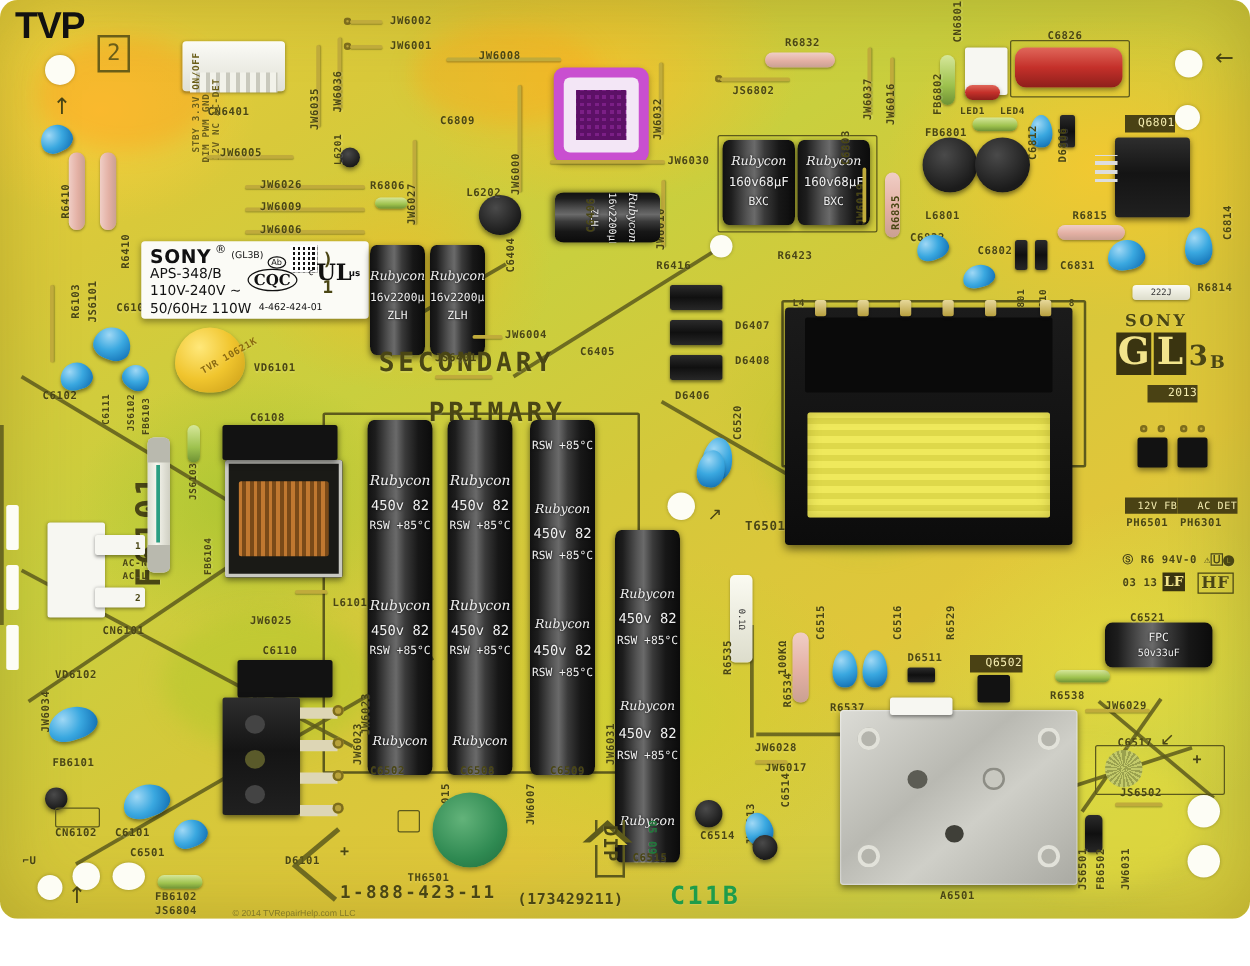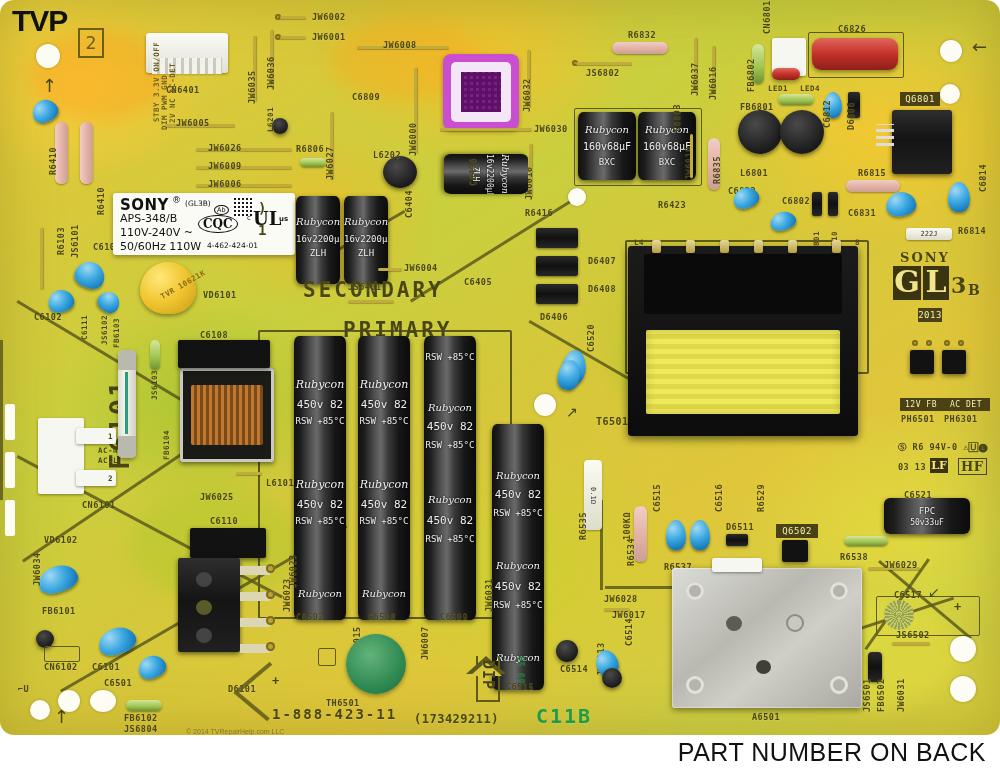--- a/index.html
+++ b/index.html
@@ -119,21 +119,21 @@
   .xfmr{
     position:absolute;background:linear-gradient(180deg,#1b1b1b,#0c0c0c);
     border-radius:3px;box-shadow:0 3px 8px rgba(0,0,0,.55);
   }
   .xfmr .tape{position:absolute;background:linear-gradient(180deg,#f2ef63,#e3df45 60%,#cfc93a);border-radius:2px;
     box-shadow:inset 0 0 10px rgba(120,110,20,.35);}
   .pin{position:absolute;width:9px;height:13px;border-radius:2px;
     background:linear-gradient(180deg,#e7d89a,#b79f3e);box-shadow:0 1px 2px rgba(0,0,0,.4);}
   .gl{position:absolute;background:#3a3410;color:#f2e48c;font-family:"DejaVu Serif",serif;font-weight:700;}
   .blk-lbl{position:absolute;background:#4a4214;color:#f5edb0;font-family:"DejaVu Sans Mono",monospace;
-    font-size:9px;text-align:center;letter-spacing:.5px;}
+    font-size:9px;text-align:right;letter-spacing:.5px;}
   .outline{position:absolute;border:2px solid #5d5a1c;border-radius:2px;}
   .outline.thin{border-width:1px;}
   .redcap{position:absolute;border-radius:9px;
     background:linear-gradient(180deg,#e0675a,#c4302a 50%,#8e1f1b);box-shadow:0 2px 4px rgba(0,0,0,.4);}
   .yelcap{position:absolute;border-radius:50% 50% 46% 46%/55% 55% 45% 45%;
     background:radial-gradient(circle at 35% 30%,#ffe87a,#f0c52e 50%,#c79a16);box-shadow:0 2px 4px rgba(0,0,0,.4);}
   .grncirc{position:absolute;border-radius:50%;background:radial-gradient(circle at 40% 35%,#63b37a,#2f8a52 60%,#1f6b3c);
     box-shadow:0 2px 4px rgba(0,0,0,.35);}
   .blkdisc{position:absolute;border-radius:50%;background:radial-gradient(circle at 40% 32%,#4a4a4a,#1b1b1b 70%);
     box-shadow:0 2px 4px rgba(0,0,0,.5);}
@@ -354,21 +354,21 @@
     <div class="blkdisc" style="left:738px;top:110px;width:44px;height:44px;"></div>
     <div class="blkdisc" style="left:780px;top:110px;width:44px;height:44px;"></div>
     <div class="sk s" style="left:740px;top:168px;">L6801</div>
     <div class="sk s" style="left:728px;top:186px;">C6832</div>
     <div class="res" style="left:708px;top:138px;width:12px;height:52px;border-radius:6px;"></div>
     <div class="sk s" style="left:782px;top:196px;">C6802</div>
     <div class="sk s" style="left:858px;top:168px;">R6815</div>
     <div class="res" style="left:846px;top:180px;width:54px;height:12px;"></div>
 
     <div class="sk s rot90" style="left:672px;top:132px;">C6803</div>
-    <div class="sk s" style="left:622px;top:200px;margin-left:36px;">R6423</div>
+    <div class="sk s" style="left:622px;top:200px;">R6423</div>
     <div class="sk s rot90" style="left:684px;top:180px;">JW6019</div>
     <div class="jwv" style="left:690px;top:134px;height:44px;"></div>
     <div class="sk s rot90" style="left:712px;top:184px;">R6835</div>
 
     <div class="cerblue" style="left:733px;top:188px;width:26px;height:20px;transform:rotate(-20deg);"></div>
     <div class="cerblue" style="left:770px;top:212px;width:26px;height:18px;transform:rotate(-15deg);"></div>
     <div class="diode" style="left:812px;top:192px;width:10px;height:24px;"></div>
     <div class="diode" style="left:828px;top:192px;width:10px;height:24px;"></div>
     <div class="sk xs rot90" style="left:812px;top:256px;">D6801</div>
     <div class="sk xs rot90" style="left:830px;top:256px;">D6810</div>
@@ -403,21 +403,21 @@
     <div class="sk xs" style="left:634px;top:238px;">L4</div>
     <div class="sk xs" style="left:855px;top:238px;">8</div>
     <div class="sk" style="left:596px;top:416px;">T6501</div>
     <div class="arrow" style="left:566px;top:404px;font-size:14px;">↗</div>
 
     <div class="sk" style="left:900px;top:250px;font-size:13px;letter-spacing:2px;font-family:'DejaVu Serif',serif;">SONY</div>
     <div class="gl" style="left:893px;top:266px;width:28px;height:34px;font-size:30px;line-height:32px;text-align:center;">G</div>
     <div class="gl" style="left:923px;top:266px;width:26px;height:34px;font-size:30px;line-height:32px;text-align:center;">L</div>
     <div class="sk" style="left:951px;top:272px;font-size:22px;color:#4a4614;font-family:'DejaVu Serif',serif;font-weight:700;">3</div>
     <div class="sk" style="left:968px;top:282px;font-size:14px;color:#4a4614;font-family:'DejaVu Serif',serif;font-weight:700;">B</div>
-    <div class="blk-lbl" style="left:918px;top:308px;width:24px;height:14px;line-height:14px;">2013</div>
+    <div class="blk-lbl" style="left:918px;top:308px;width:40px;height:14px;line-height:14px;">2013</div>
 
     <div class="blackblock" style="left:910px;top:350px;width:24px;height:24px;"></div>
     <div class="blackblock" style="left:942px;top:350px;width:24px;height:24px;"></div>
     <div class="pad" style="left:912px;top:340px;width:6px;height:6px;"></div>
     <div class="pad" style="left:926px;top:340px;width:6px;height:6px;"></div>
     <div class="pad" style="left:944px;top:340px;width:6px;height:6px;"></div>
     <div class="pad" style="left:958px;top:340px;width:6px;height:6px;"></div>
     <div class="blk-lbl" style="left:900px;top:398px;width:42px;height:13px;line-height:13px;font-size:8px;">12V FB</div>
     <div class="blk-lbl" style="left:942px;top:398px;width:48px;height:13px;line-height:13px;font-size:8px;">AC DET</div>
     <div class="sk s" style="left:901px;top:414px;">PH6501</div>
@@ -638,17 +638,14 @@
     <div class="trace" style="left:236px;top:690px;width:44px;height:4px;transform:rotate(-40deg);transform-origin:0 0;"></div>
 
     <div class="sk s" style="left:560px;top:664px;">C6514</div>
     <div class="blkdisc" style="left:556px;top:640px;width:22px;height:22px;"></div>
 
     <div class="watermark" style="left:186px;top:728px;">© 2014 TVRepairHelp.com LLC</div>
   </div>
 
   <div class="tvp">TVP</div>
 
-  <div class="footer">
-    <div class="t">PART NUMBER ON BACK</div>
-  </div>
 
 </div>
 
 </body></html>

